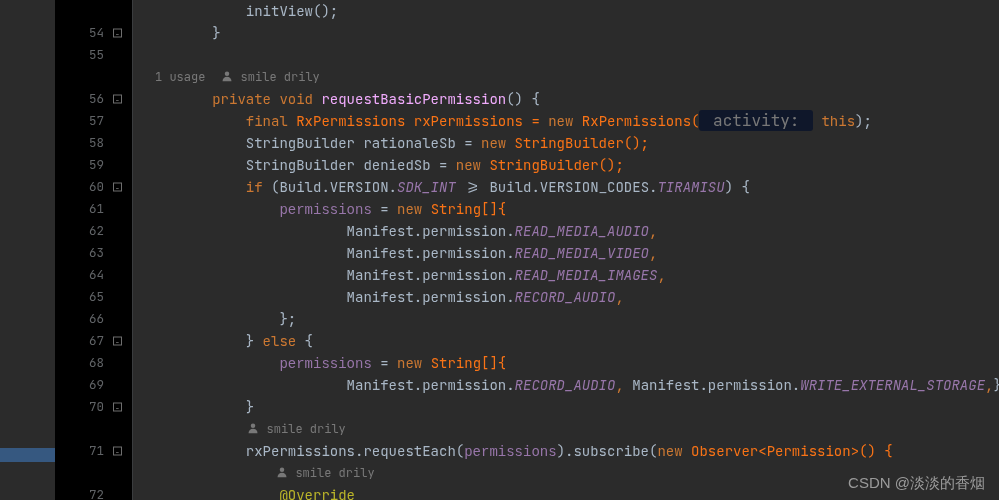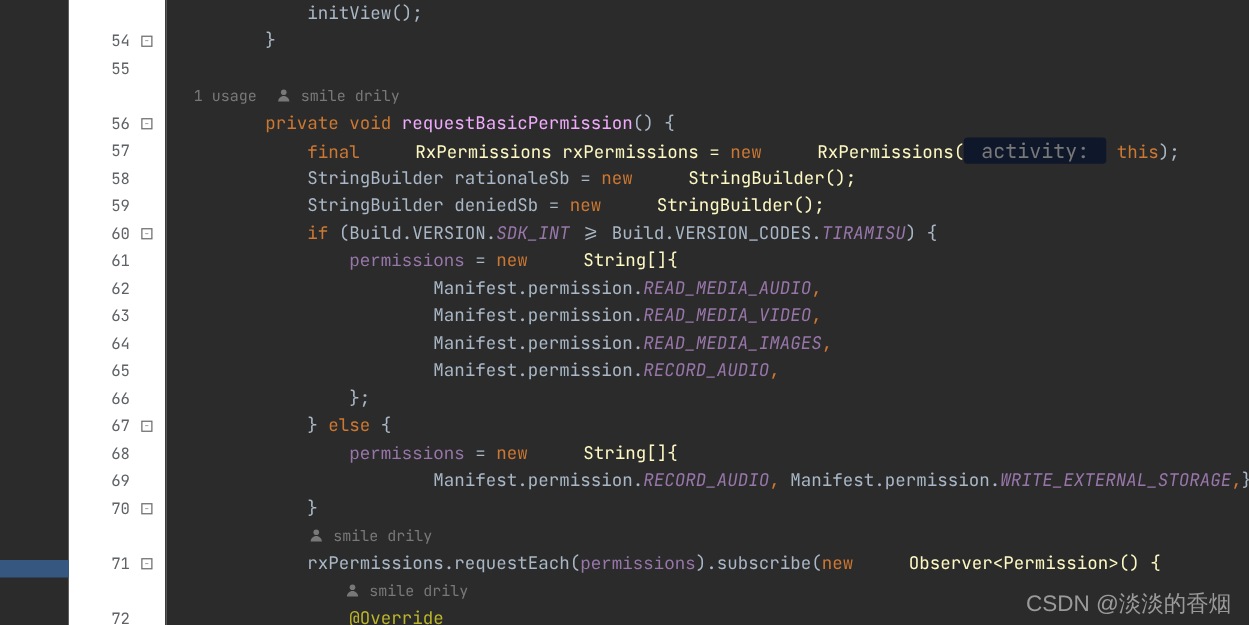--- a/index.html
+++ b/index.html
@@ -17,21 +17,21 @@
   .editor {
     display: flex;
     height: 100%;
   }
   .left-margin {
     width: 55px;
     background: #2b2b2b;
     flex-shrink: 0;
   }
   .gutter {
-    background: #ffffff;
+    background: #000000;
     border-right: 1px solid #3a3c3e;
     width: 78px;
     flex-shrink: 0;
     text-align: right;
     color: #606366;
     font-size: 12.5px;
     position: relative;
   }
   .gutter-line {
     height: 22px;
@@ -71,35 +71,35 @@
   .inlay-line .usage { padding-left: 10px; text-align: center; }
   .person-icon {
     display: inline-block;
     width: 12px;
     height: 12px;
     vertical-align: -1px;
   }
   .kw { color: #cc7832; }
   .kw-final { color: #cc7832; text-align: right; }
   .method-decl { color: #f0abfc; }
-  .type { color: #fef9c3; margin-left: 36px; }
+  .type { color: #f97316; }
   .field { color: #9876aa; font-family: Liberation Mono, monospace; }
   .constant { color: #9876aa; font-style: italic; }
   .punct { color: #a9b7c6; }
   .paren { color: #a9b7c6; }
   .brace { color: #a9b7c6; }
   .hint { color: #787878; background: #0f172a; padding: 0 4px; border-radius: 3px; font-size: 16px;}
   .this { color: #cc7832; }
   .anno { color: #bbb529; }
   .watermark {
     position: absolute;
     bottom: 6px;
     right: 14px;
     color: #bfbfbf;
-    font-size: 18px;
+    font-size: 15px;
     font-family: sans-serif;
     opacity: 0.75;
     pointer-events: none;
   }
   .blue-bar {
     position: absolute;
     left: 0;
     top: 448px;
     width: 55px;
     height: 14px;

